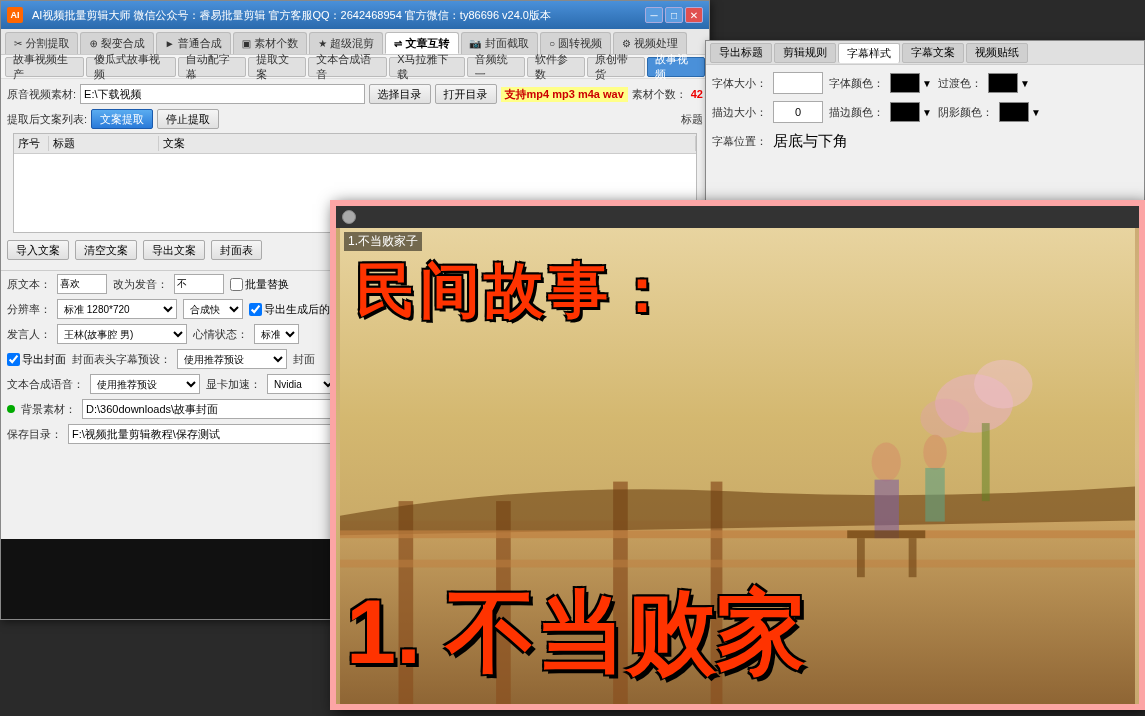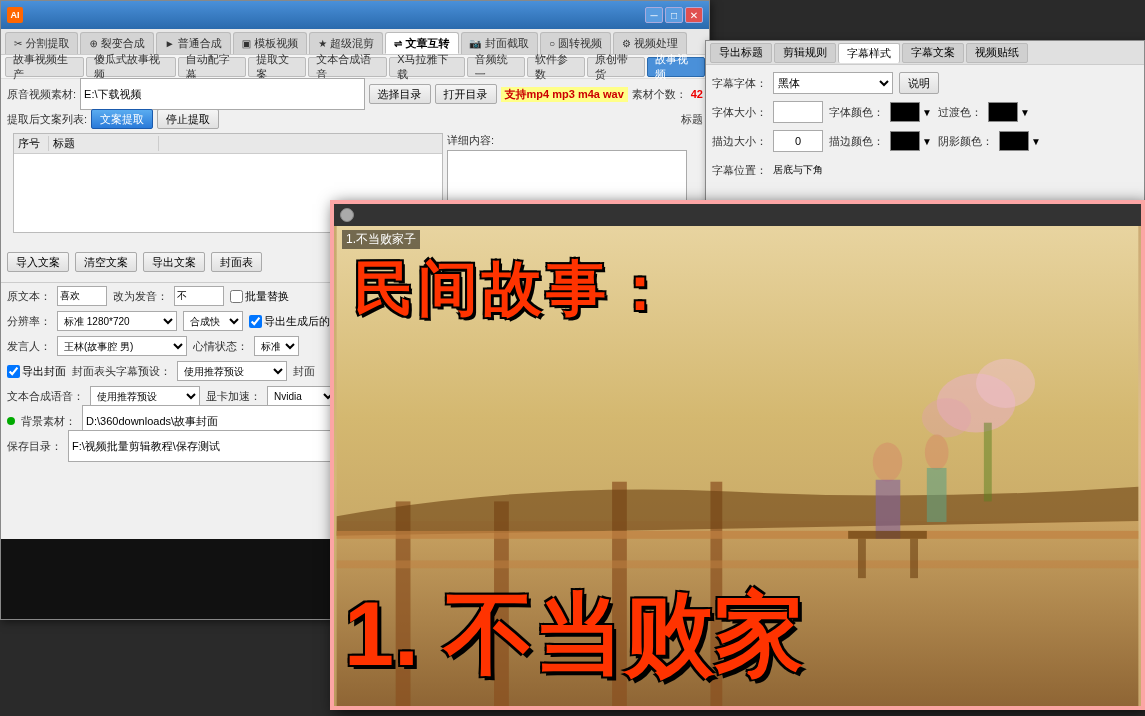--- a/index.html
+++ b/index.html
@@ -135,21 +135,21 @@
       gap: 4px;
       margin-bottom: 3px;
       height: 22px;
     }
     .label {
       font-size: 11px;
       color: #333;
       white-space: nowrap;
     }
     .input-field {
-      height: 32px;
+      height: 20px;
       border: 1px solid #aaa;
       background: white;
       padding: 0 3px;
       font-size: 11px;
       flex: 1;
     }
     .btn {
       height: 20px;
       padding: 0 8px;
       background: linear-gradient(to bottom, #f5f5f5, #e0e0e0);
@@ -235,21 +235,21 @@
     }
 
     
     .video-window {
       position: absolute;
       top: 200px;
       left: 330px;
       width: 815px;
       height: 510px;
       background: #000;
-      border: 4px solid #fca5a5;
+      border: 6px solid #fca5a5;
       box-shadow: 4px 4px 15px rgba(0,0,0,0.7);
     }
     .video-title-bar {
       height: 22px;
       background: #333;
       display: flex;
       align-items: center;
       padding: 0 6px;
       gap: 6px;
     }
@@ -428,20 +428,21 @@
     }
   </style>
 </head>
 <body>
 
 <div class="app-window">
 
   <div class="title-bar">
     <div class="title-bar-left">
       <div class="app-icon">AI</div>
+      <span style="font-size:11px;">AI视频批量剪辑大师  微信公众号：睿易批量剪辑  官方客服QQ：2642468954  官方微信：ty86696  v24.0版本</span>
     </div>
     <div class="title-controls">
       <div class="title-btn">─</div>
       <div class="title-btn">□</div>
       <div class="title-btn close">✕</div>
     </div>
   </div>
 
   <div class="tab-bar">
     <div class="tab">
@@ -451,21 +452,21 @@
     <div class="tab">
       <span class="tab-icon">⊕</span>
       <span>裂变合成</span>
     </div>
     <div class="tab">
       <span class="tab-icon">►</span>
       <span>普通合成</span>
     </div>
     <div class="tab">
       <span class="tab-icon">▣</span>
-      <span>模板视频</span>
+      <span>素材个数</span>
     </div>
     <div class="tab">
       <span class="tab-icon">★</span>
       <span>超级混剪</span>
     </div>
     <div class="tab active">
       <span class="tab-icon">⇌</span>
       <span>文章互转</span>
     </div>
     <div class="tab">
@@ -534,26 +535,23 @@
       <div style="flex:1;"></div>
       <span class="label">标题</span>
     </div>
 
     <div class="two-panel">
       <div class="left-panel-table">
         <div class="table-container">
           <div class="table-header">
             <div class="col col-num">序号</div>
             <div class="col col-title">标题</div>
+            <div class="col col-content">文案</div>
           </div>
         </div>
-      </div>
-      <div class="right-panel-detail">
-        <div class="detail-label">详细内容:</div>
-        <textarea class="detail-input" style=""></textarea>
       </div>
     </div>
 
     <div class="btn-row">
       <button class="btn">导入文案</button>
       <button class="btn">清空文案</button>
       <button class="btn">导出文案</button>
       <button class="btn">封面表</button>
     </div>
   </div>
@@ -653,27 +651,20 @@
     <div class="rp-tab">
       <span>字幕文案</span>
     </div>
     <div class="rp-tab">
       <span>视频贴纸</span>
     </div>
   </div>
 
   <div class="rp-content">
 
-    <div class="rp-row">
-      <span class="rp-label">字幕字体：</span>
-      <select class="rp-select" style="width:120px;">
-        <option>黑体</option>
-      </select>
-      <button class="rp-btn">说明</button>
-    </div>
 
     <div class="rp-row">
       <span class="rp-label">字体大小：</span>
       <input class="rp-input" value="" style="">
       <span class="rp-label" style="min-width:45px;">字体颜色：</span>
       <div style="display:flex;align-items:center;gap:2px;">
         <div class="color-box"></div>
         <span style="font-size:10px;">▼</span>
       </div>
       <span class="rp-label" style="min-width:40px;">过渡色：</span>
@@ -693,21 +684,21 @@
       </div>
       <span class="rp-label" style="min-width:40px;">阴影颜色：</span>
       <div style="display:flex;align-items:center;gap:2px;">
         <div class="color-box"></div>
         <span style="font-size:10px;">▼</span>
       </div>
     </div>
 
     <div class="rp-row">
       <span class="rp-label">字幕位置：</span>
-      <span style="font-size:10px;">居底与下角</span>
+      <span style="font-size:15px;">居底与下角</span>
     </div>
   </div>
 </div>
 
 <div class="video-window">
   <div class="video-title-bar">
     <div class="video-title-btn"></div>
   </div>
   <div class="video-content">
 

